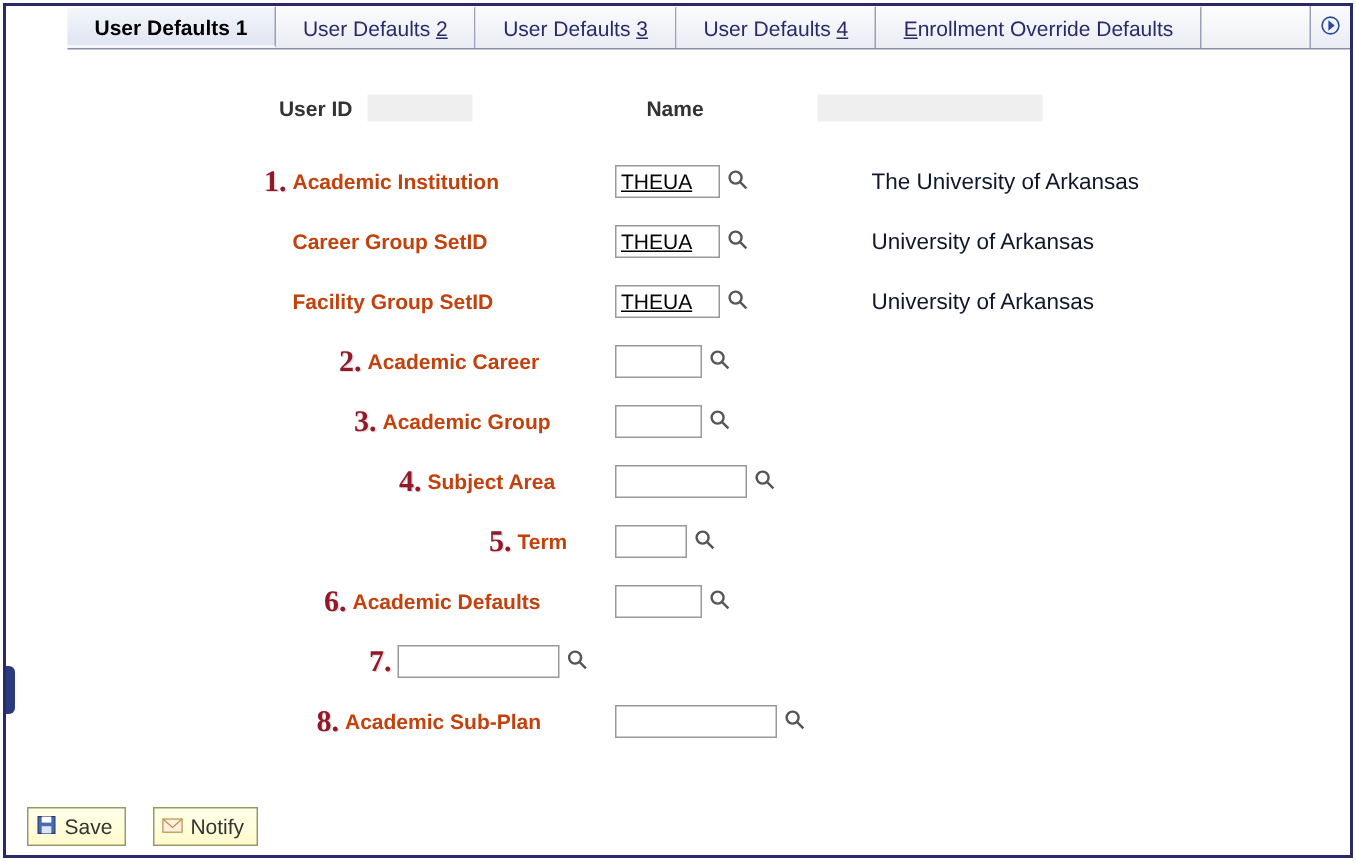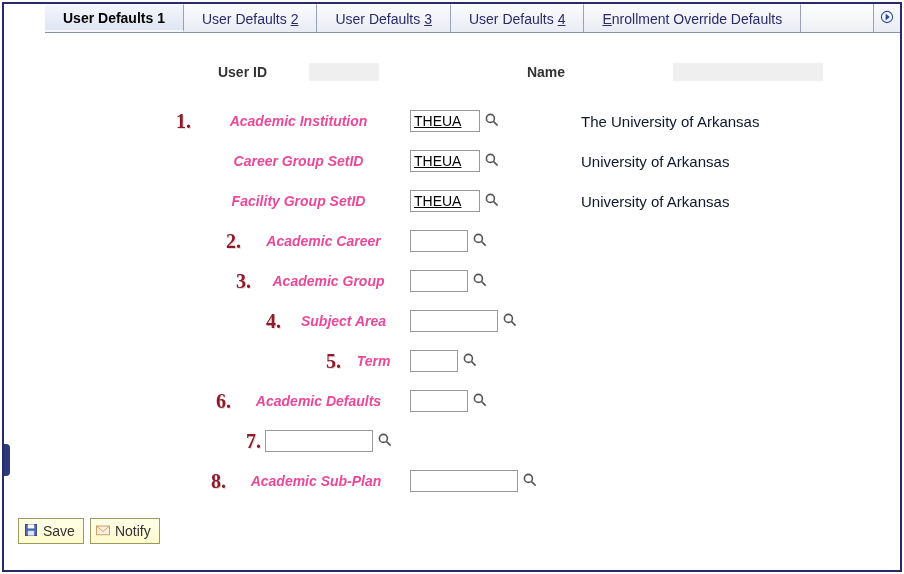--- a/index.html
+++ b/index.html
@@ -62,21 +62,20 @@
   }
   .tab-scroll svg{width:14px;height:14px;}
   
   .header-row{
     display:flex;
     padding:30px 0 10px 0;
   }
   .header-row .cell{
     display:flex;
     align-items:center;
-    margin-left:32px;
   }
   .lbl{
     font-weight:bold;
     color:#333;
     margin-right:10px;
     text-align:right;
   }
   .val-placeholder{
     background:#efefef;
     height:18px;
@@ -96,26 +95,25 @@
     text-align:right;
     font-family:"Times New Roman", serif;
     font-size:20px;
     font-weight:bold;
     color:#901a2a;
     text-shadow:1px 1px 0 #ddd;
     padding-right:4px;
     box-sizing:border-box;
   }
   .form-label{
-    text-align:center;
+    text-align:left;
     font-weight:bold;
-    color:#ec4899;
+    color:#c2410c;
     padding-right:8px;
     box-sizing:border-box;
-    font-style:italic;
   }
   .input{
     height:22px;
     border:1px solid #999;
     background:#fff;
     font-size:14px;
     padding:0 3px;
     box-sizing:border-box;
     font-family:Arial, Helvetica, sans-serif;
     text-decoration:underline;
@@ -132,24 +130,24 @@
   .lookup svg{width:16px;height:16px;}
   .desc{
     color:#0f172a;
     font-size:15px;
     padding-left:40px;
     width:300px;
   }
   
   .button-bar{
     position:absolute;
-    bottom:26px;
+    bottom:6px;
     left:14px;
     display:flex;
-    gap:6px;
+    gap:18px;
   }
   .btn{
     display:flex;
     align-items:center;
     height:24px;
     padding:0 8px 0 4px;
     background:linear-gradient(#ffffe9,#fffbcd);
     border:1px solid #9a9a60;
     cursor:pointer;
     font-size:14px;

